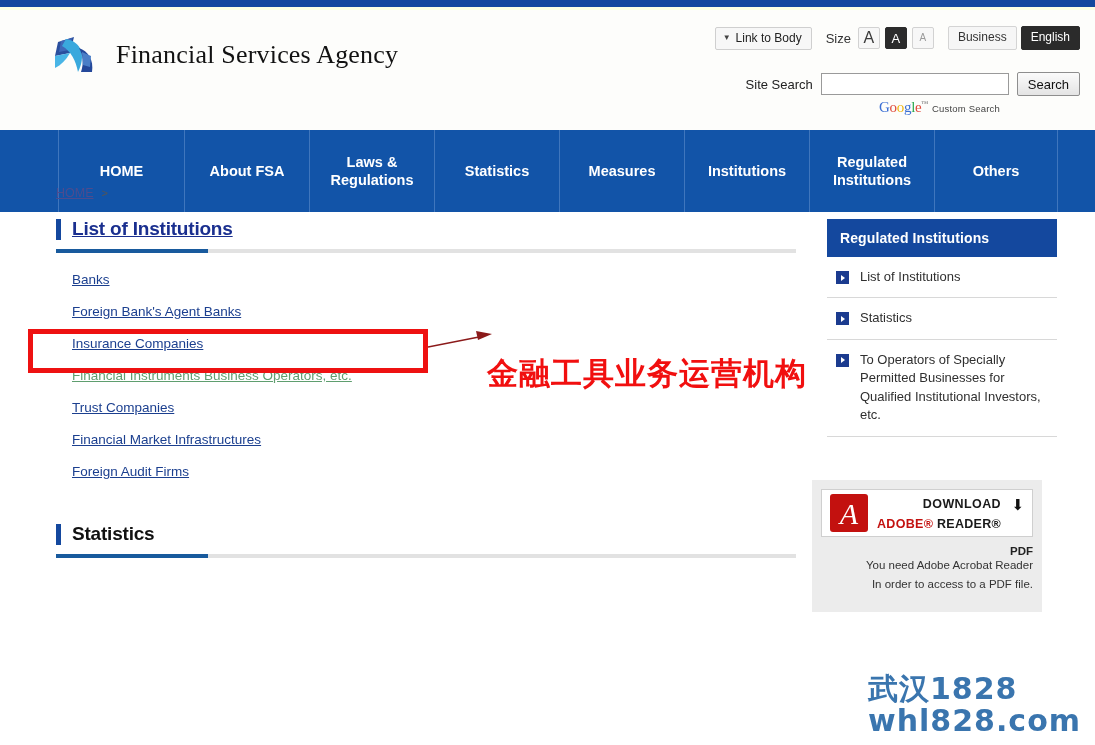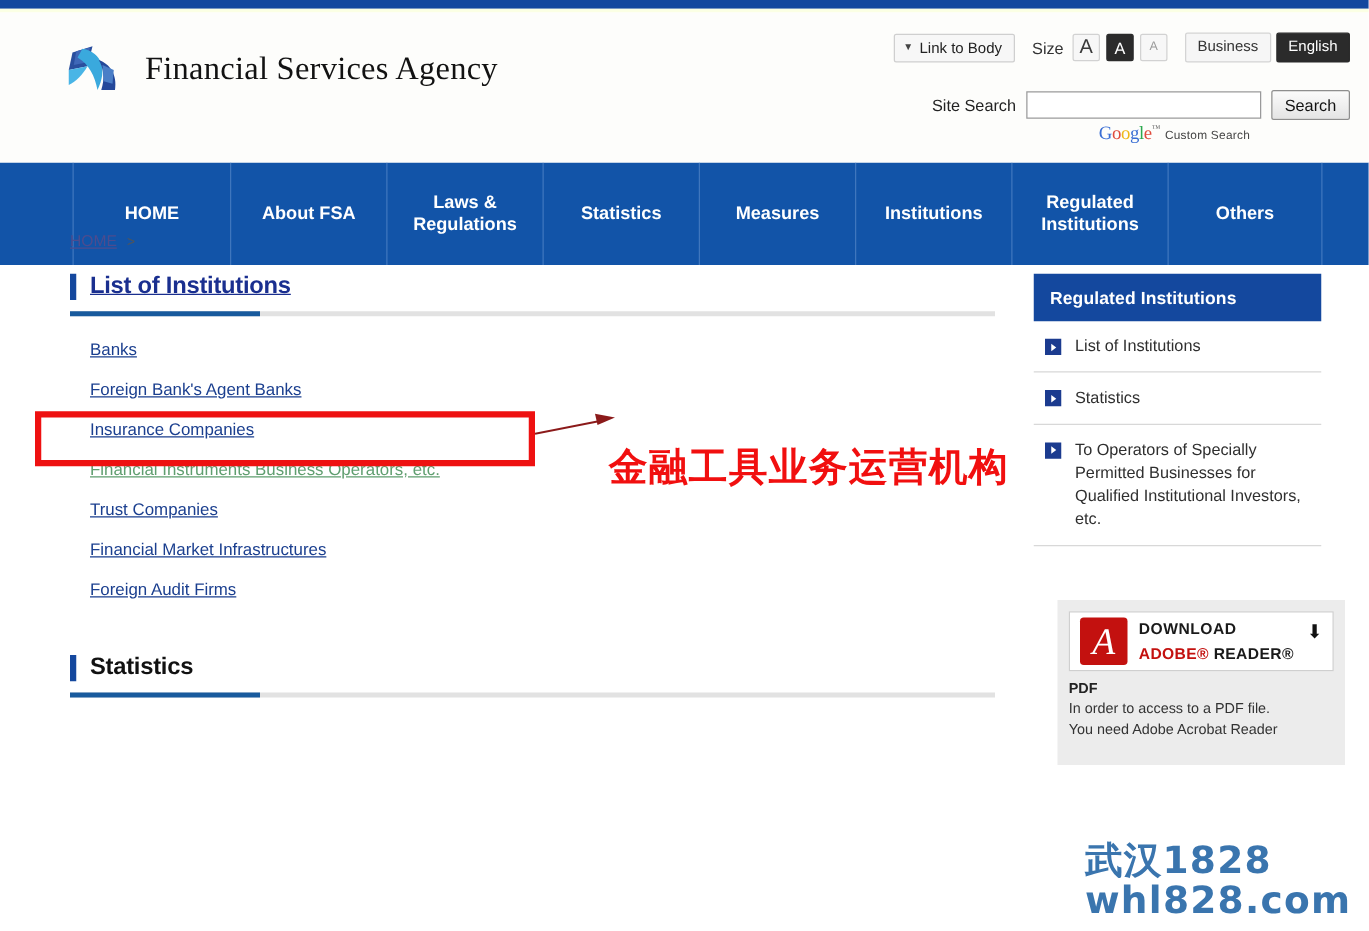--- a/index.html
+++ b/index.html
@@ -134,22 +134,22 @@
   .rail-bullet {
     flex:0 0 auto; width:13px; height:13px; background:#1b3b8f; margin-top:3px;
     display:flex; align-items:center; justify-content:center;
   }
   .rail-bullet::after {
     content:""; width:0; height:0; border-left:4px solid #fff;
     border-top:3px solid transparent; border-bottom:3px solid transparent;
   }
 
   .pdf-box {
-    position:absolute; left:846px; top:536px; width:230px; height:132px;
-    background:#ececec; padding:9px;
+    position:absolute; left:812px; top:536px; width:230px; height:132px;
+    background:#ececec; padding:9px;text-align:right;
   }
   .pdf-btn {
     background:#fff; border:1px solid #cfcfcf; height:48px;
     display:flex; align-items:center; padding:0 8px; position:relative;
   }
   .pdf-ico {
     width:38px; height:38px; background:#c3110f; border-radius:3px; flex:0 0 auto;
     position:relative;
   }
   .pdf-ico::after {
@@ -318,22 +318,22 @@
   <div class="pdf-box" style="top:268px">
     <div class="pdf-btn">
       <span class="pdf-ico"></span>
       <span class="pdf-txt">
         <span class="pdf-l1">DOWNLOAD</span><br>
         <span class="pdf-l2"><span class="ad">ADOBE®</span><span class="rd"> READER®</span></span>
       </span>
       <span class="dn-arrow">⬇</span>
     </div>
     <div class="pdf-cap">PDF</div>
+    <div class="pdf-desc" style="margin-top:0">You need Adobe Acrobat Reader</div>
     <div class="pdf-desc">In order to access to a PDF file.</div>
-    <div class="pdf-desc" style="margin-top:0">You need Adobe Acrobat Reader</div>
   </div>
 
   <div class="watermark">
     <div class="wm1">武汉1828</div>
     <div class="wm2">whl828.com</div>
   </div>
 
 </div>
 
 </body></html>

